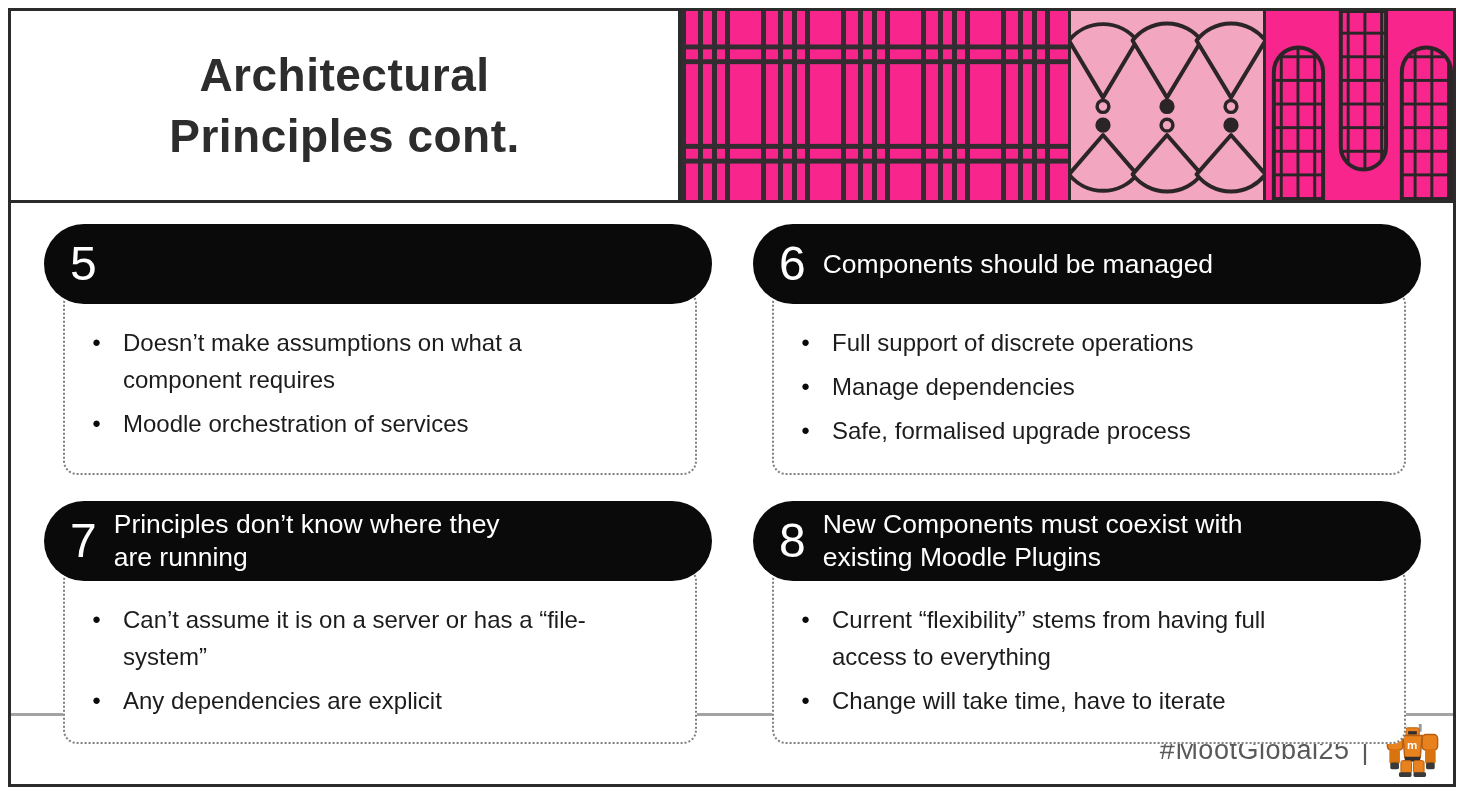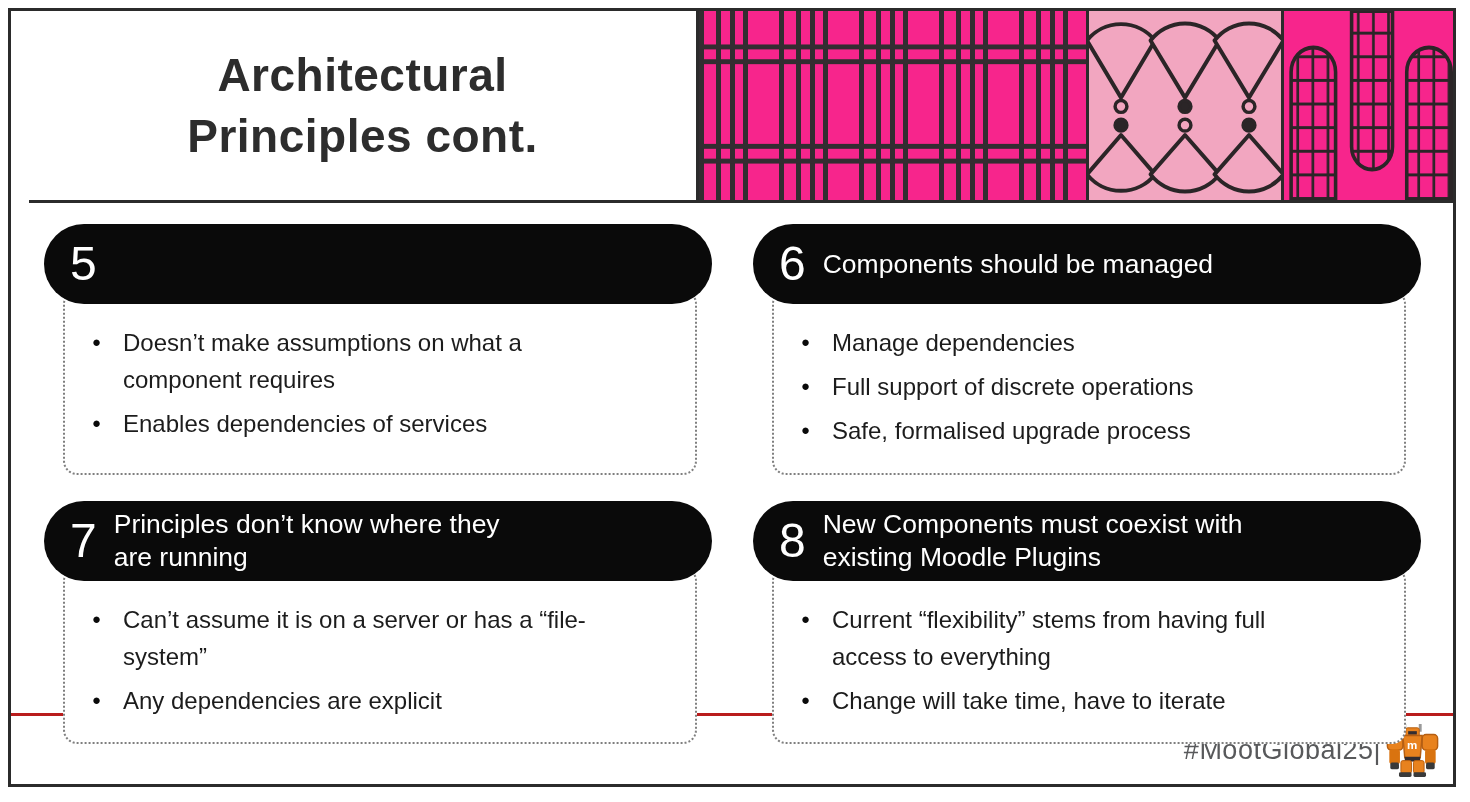--- a/index.html
+++ b/index.html
@@ -4,21 +4,21 @@
 <style>
   * { margin:0; padding:0; box-sizing:border-box; }
   html,body { width:1470px; height:802px; background:#ffffff; font-family:"Liberation Sans", sans-serif; }
   .stage { position:relative; width:1470px; height:802px; background:#f3f3f3; }
   .stage::before { content:""; position:absolute; inset:0; background:#ffffff; }
 
   .slide { position:absolute; left:8px; top:8px; width:1448px; height:779px;
            border:3px solid #2b2b2b; background:#ffffff; display:flex; flex-direction:column; }
 
   
-  .header { height:192px; border-bottom:3px solid #2b2b2b; display:flex; flex:0 0 auto;margin-left:18px; }
+  .header { height:192px; border-bottom:3px solid #2b2b2b; display:flex; flex:0 0 auto; }
   .title-box { width:667px; display:flex; align-items:center; justify-content:center; }
   .title-box h1 { font-size:46px; font-weight:800; color:#2d2d2d; text-align:center;
                   line-height:1.32; letter-spacing:0.5px; white-space:pre-line; }
   .banner { flex:1; display:flex; border-left:3px solid #2b2b2b; min-width:0; }
   .banner svg { display:block; height:100%; }
   .p-tartan { width:387px; }
   .p-thistle { width:195px; border-left:3px solid #2b2b2b; }
   .p-arches { flex:1; border-left:3px solid #2b2b2b; }
 
   
@@ -32,22 +32,22 @@
   .pill .heading { font-size:26.5px; line-height:1.22; white-space:pre-line; }
   .dotted { position:relative; z-index:1; flex:1; border:2px dotted #7f7f7f; border-radius:14px;
             margin:-14px 15px 0 19px; padding:32px 20px 16px 18px; background:#ffffff; }
   .dotted ul { list-style:none; }
   .dotted li { position:relative; padding-left:40px; font-size:24px; line-height:1.55;
                color:#1c1c1c; margin-bottom:7px; }
   .dotted li::before { content:"●"; position:absolute; left:9px; top:6px; font-size:15px; color:#0a0a0a; }
   .dotted li span { white-space:pre-line;margin-top:18px; }
 
   
-  .footer { flex:1; border-top:3px solid #b91c1c; display:flex; align-items:center;
-            justify-content:flex-end; padding-right:11px; gap:0;
+  .footer { flex:1; border-top:3px solid #a3a3a3; display:flex; align-items:center;
+            justify-content:flex-end; padding-right:11px; gap:12px;
             font-size:27px; color:#58595b; letter-spacing:0.5px; }
   .footer .robot { width:59px; height:56px; flex:0 0 auto; margin-left:2px; }
 </style>
 </head>
 <body>
 
 <div class="stage">
   <div class="slide">
 
     <div class="header">
@@ -113,34 +113,34 @@
     <div class="content">
 
       <div class="card">
         <div class="pill">
           <span class="num">5</span>
         </div>
         <div class="dotted">
           <ul>
             <li><span>Doesn’t make assumptions on what a
 component requires</span></li>
-            <li><span>Enables dependencies of services</span></li>
+            <li><span>Moodle orchestration of services</span></li>
           </ul>
         </div>
       </div>
 
       <div class="card">
         <div class="pill">
           <span class="num">6</span>
           <span class="heading">Components should be managed</span>
         </div>
         <div class="dotted">
           <ul>
+            <li><span>Full support of discrete operations</span></li>
             <li><span>Manage dependencies</span></li>
-            <li><span>Full support of discrete operations</span></li>
             <li><span>Safe, formalised upgrade process</span></li>
           </ul>
         </div>
       </div>
 
       <div class="card">
         <div class="pill">
           <span class="num">7</span>
           <span class="heading">Principles don’t know where they
 are running</span>

